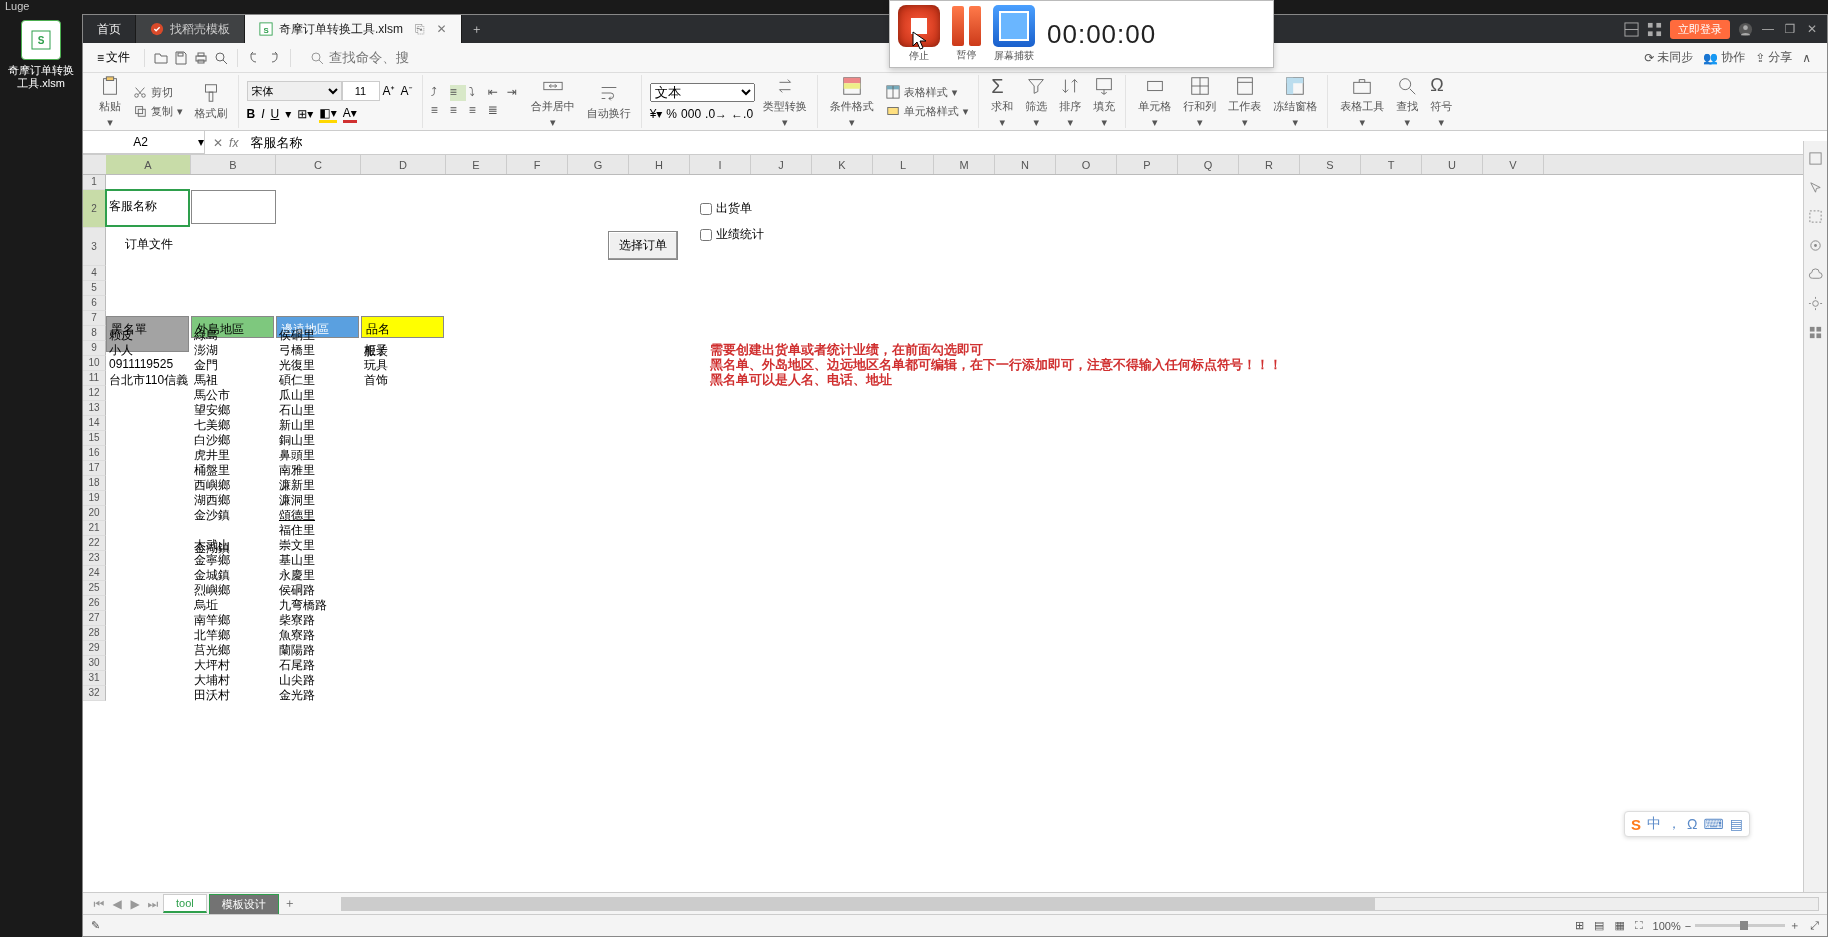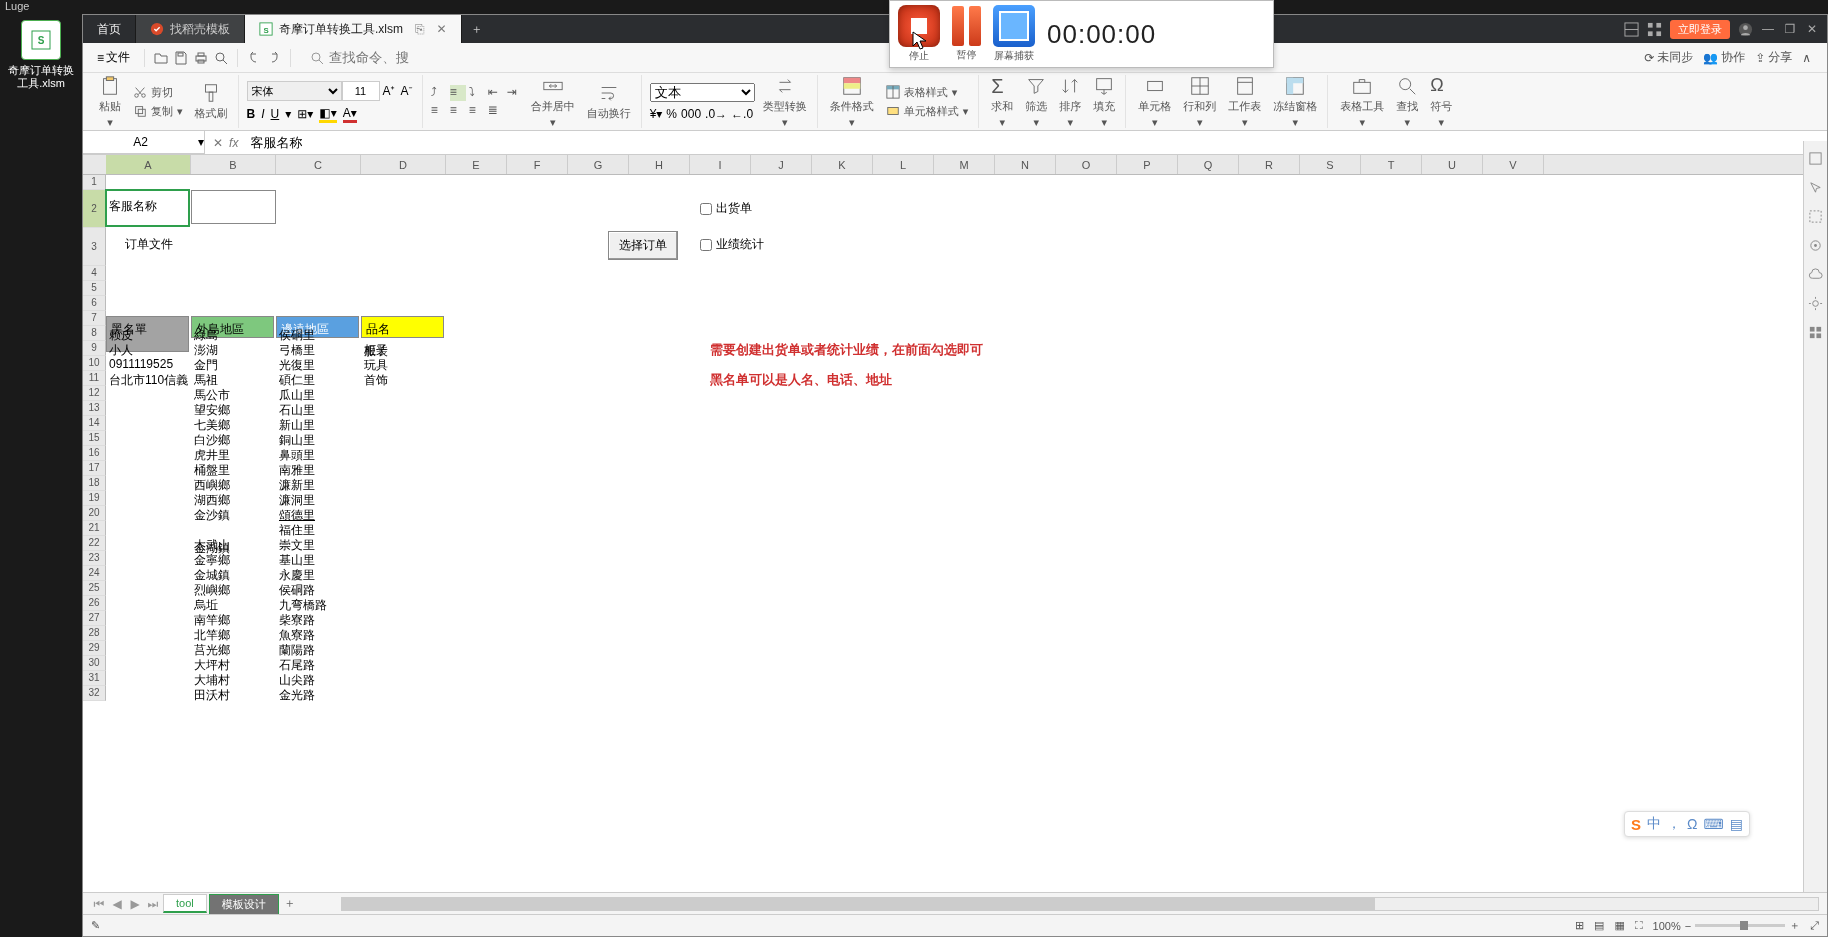--- a/index.html
+++ b/index.html
@@ -479,21 +479,21 @@
         <div id="cells" style="flex:1;position:relative">
             <div class="cell" style="left: 0px; top: 15px;;width:82px;height:34px;line-height:30px">客服名称</div>
             <div class="sel-cell" style="left: -1px; top: 14px; width: 85px; height: 38px;"></div>
             <div class="input-box-border" style="left: 85px; top: 15px; width: 85px; height: 34px;"></div>
             <div class="cell" style="left: 16px; top: 53px;;height:34px;line-height:30px">订单文件</div>
             <div class="btn-3d" style="left: 502px; top: 56px;">选择订单</div>
             <label class="chklabel" style="left: 594px; top: 25px;">
               <input type="checkbox" style="">
               <span>出货单</span>
             </label>
-            <label class="chklabel" style="left: 594px; top: 61px; align-items: center;">
+            <label class="chklabel" style="left: 594px; top: 51px; align-items: center;">
               <input type="checkbox" style="">
               <span>业绩统计</span>
             </label>
             <div class="cell hdr-black" style="left: 0px; top: 141px; width: 83px; height: 36px;">黑名單</div>
             <div class="cell hdr-island" style="left: 85px; top: 141px; width: 83px; height: 22px;">外島地區</div>
             <div class="cell hdr-remote" style="left: 170px; top: 141px; width: 83px; height: 22px;">邊遠地區</div>
             <div class="cell hdr-product" style="left: 255px; top: 141px; width: 83px; height: 22px;">品名</div>
             <div class="cell" style="left: 0px; top: 151px;">赖皮</div>
             <div class="cell" style="left: 0px; top: 166px;">小人</div>
             <div class="cell" style="left: 0px; top: 181px;">0911119525</div>
@@ -546,20 +546,21 @@
             <div class="cell" style="left: 170px; top: 451px;">魚寮路</div>
             <div class="cell" style="left: 170px; top: 466px;">蘭陽路</div>
             <div class="cell" style="left: 170px; top: 481px;">石尾路</div>
             <div class="cell" style="left: 170px; top: 496px;">山尖路</div>
             <div class="cell" style="left: 170px; top: 511px;">金光路</div>
             <div class="cell" style="left: 255px; top: 151px; margin-top: 16px;">服装</div>
             <div class="cell" style="left: 255px; top: 166px;">柜子</div>
             <div class="cell" style="left: 255px; top: 181px;">玩具</div>
             <div class="cell" style="left: 255px; top: 196px;">首饰</div>
             <div class="red-note" style="left: 604px; top: 166px;">需要创建出货单或者统计业绩，在前面勾选即可</div>
+            <div class="red-note" style="left: 604px; top: 181px;">黑名单、外岛地区、边远地区名单都可编辑，在下一行添加即可，注意不得输入任何标点符号！！！</div>
             <div class="red-note" style="left: 604px; top: 196px;">黑名单可以是人名、电话、地址</div>
           </div>
       </div>
     </div>
   </div>
 
   <div class="sheettabs">
     <span class="sht-nav">⏮</span>
     <span class="sht-nav">◀</span>
     <span class="sht-nav">▶</span>

